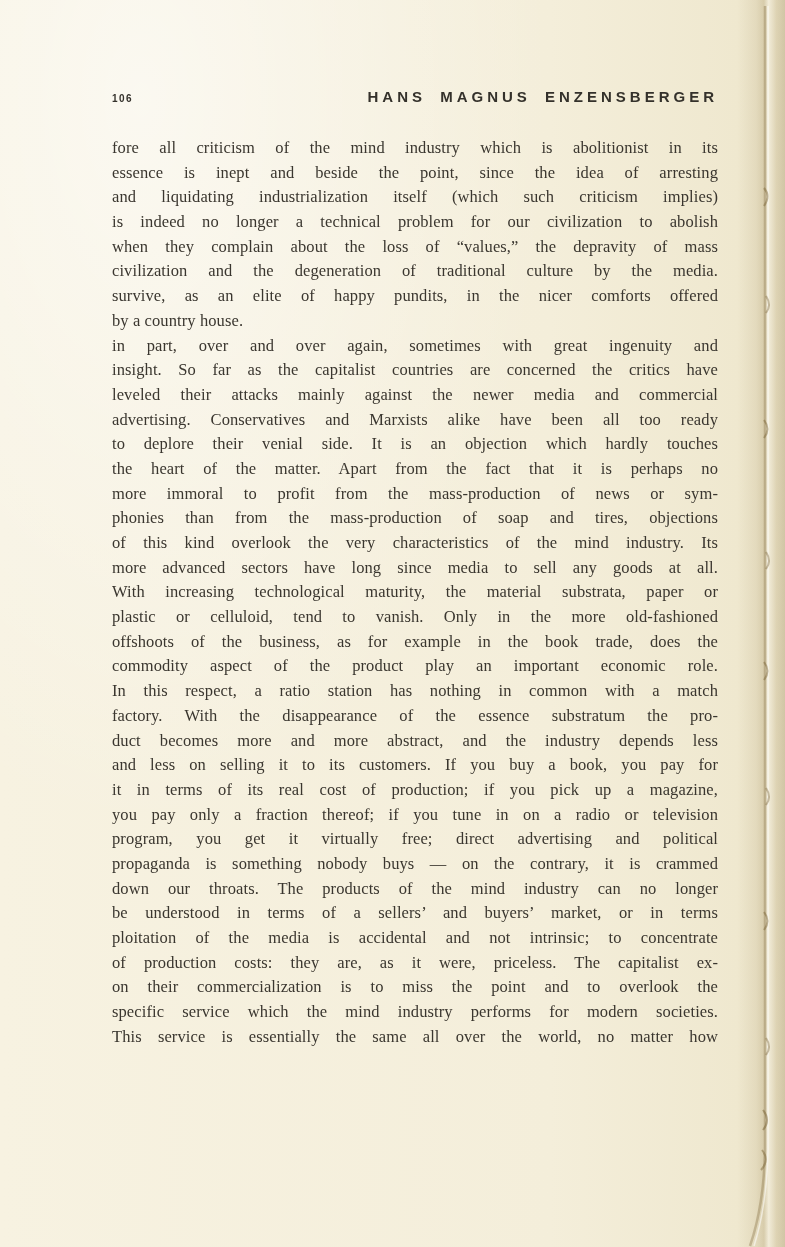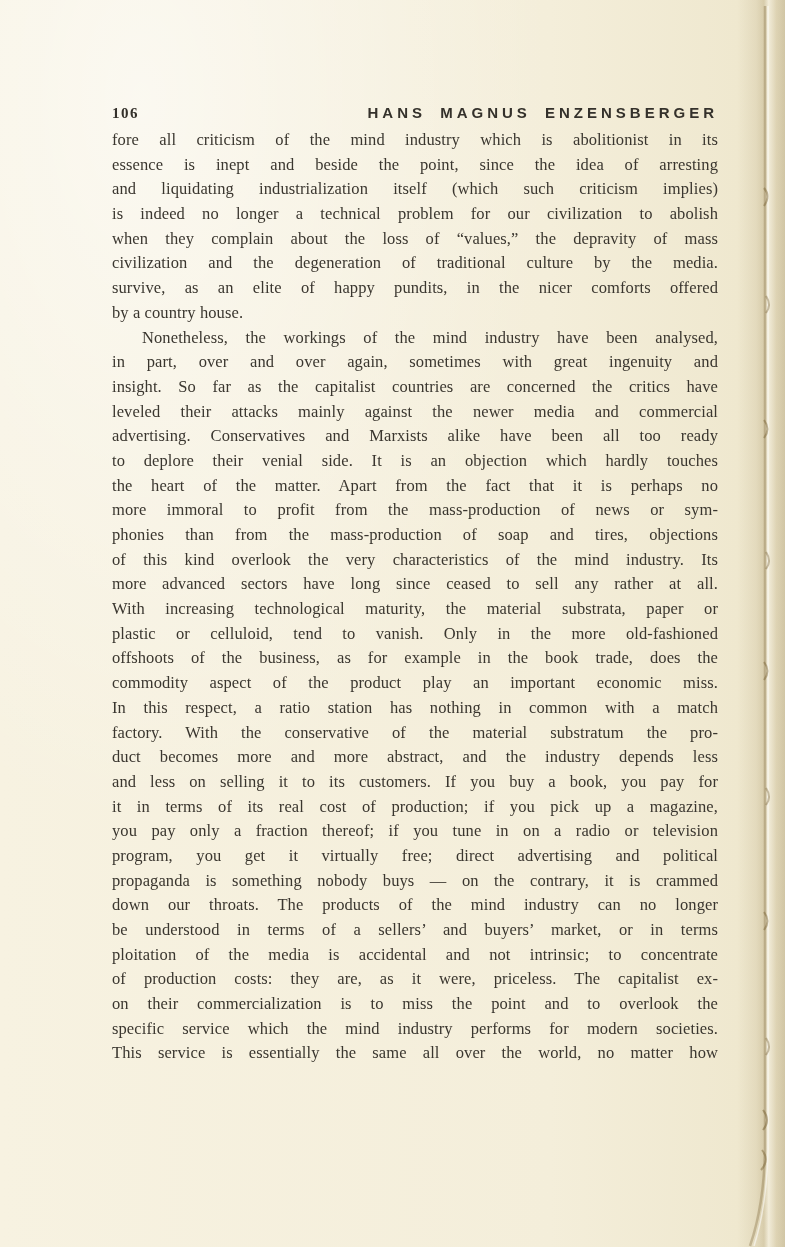--- a/index.html
+++ b/index.html
@@ -40,35 +40,33 @@
     left: 112px;
     width: 606px;
     display: flex;
     justify-content: space-between;
     align-items: baseline;
     color: #34312b;
     font-family: "Liberation Sans", sans-serif;
     font-weight: 700;
   }
   .page-number {
-    font-size: 15px;
+    font-size: 10px;
     letter-spacing: 1.5px;
-    font-family: Liberation Serif, serif;
   }
   .running-head-title {
     font-size: 15px;
     letter-spacing: 4px;
     word-spacing: 6px;
     white-space: nowrap;
-    margin-top: 16px;
   }
 
   .text-block {
     position: absolute;
-    top: 128px;
+    top: 136px;
     left: 112px;
     width: 606px;
     color: #3a362f;
     font-size: 16.5px;
     line-height: 24.7px;
     letter-spacing: 0.1px;
   }
   .paragraph { margin: 0; }
   .line {
     text-align: justify;
@@ -94,37 +92,36 @@
         <div class="line">fore all criticism of the mind industry which is abolitionist in its</div>
         <div class="line">essence is inept and beside the point, since the idea of arresting</div>
         <div class="line">and liquidating industrialization itself (which such criticism implies)</div>
         <div class="line">is indeed no longer a technical problem for our civilization to abolish</div>
         <div class="line">when they complain about the loss of “values,” the depravity of mass</div>
         <div class="line">civilization and the degeneration of traditional culture by the media.</div>
         <div class="line">survive, as an elite of happy pundits, in the nicer comforts offered</div>
         <div class="line last">by a country house.</div>
       </div>
       <div class="paragraph">
-        <div class="line first-indent">Nonetheless, the workings of the mind industry have been analysed,</div>
         <div class="line">in part, over and over again, sometimes with great ingenuity and</div>
         <div class="line">insight. So far as the capitalist countries are concerned the critics have</div>
         <div class="line">leveled their attacks mainly against the newer media and commercial</div>
         <div class="line">advertising. Conservatives and Marxists alike have been all too ready</div>
         <div class="line">to deplore their venial side. It is an objection which hardly touches</div>
         <div class="line">the heart of the matter. Apart from the fact that it is perhaps no</div>
         <div class="line">more immoral to profit from the mass-production of news or sym-</div>
         <div class="line">phonies than from the mass-production of soap and tires, objections</div>
         <div class="line">of this kind overlook the very characteristics of the mind industry. Its</div>
-        <div class="line">more advanced sectors have long since ceased to sell any rather at all.</div>
+        <div class="line">more advanced sectors have long since media to sell any goods at all.</div>
         <div class="line">With increasing technological maturity, the material substrata, paper or</div>
         <div class="line">plastic or celluloid, tend to vanish. Only in the more old-fashioned</div>
         <div class="line">offshoots of the business, as for example in the book trade, does the</div>
-        <div class="line">commodity aspect of the product play an important economic miss.</div>
+        <div class="line">commodity aspect of the product play an important economic role.</div>
         <div class="line">In this respect, a ratio station has nothing in common with a match</div>
-        <div class="line">factory. With the conservative of the material substratum the pro-</div>
+        <div class="line">factory. With the disappearance of the essence substratum the pro-</div>
         <div class="line">duct becomes more and more abstract, and the industry depends less</div>
         <div class="line">and less on selling it to its customers. If you buy a book, you pay for</div>
         <div class="line">it in terms of its real cost of production; if you pick up a magazine,</div>
         <div class="line">you pay only a fraction thereof; if you tune in on a radio or television</div>
         <div class="line">program, you get it virtually free; direct advertising and political</div>
         <div class="line">propaganda is something nobody buys — on the contrary, it is crammed</div>
         <div class="line">down our throats. The products of the mind industry can no longer</div>
         <div class="line">be understood in terms of a sellers’ and buyers’ market, or in terms</div>
         <div class="line">ploitation of the media is accidental and not intrinsic; to concentrate</div>
         <div class="line">of production costs: they are, as it were, priceless. The capitalist ex-</div>

